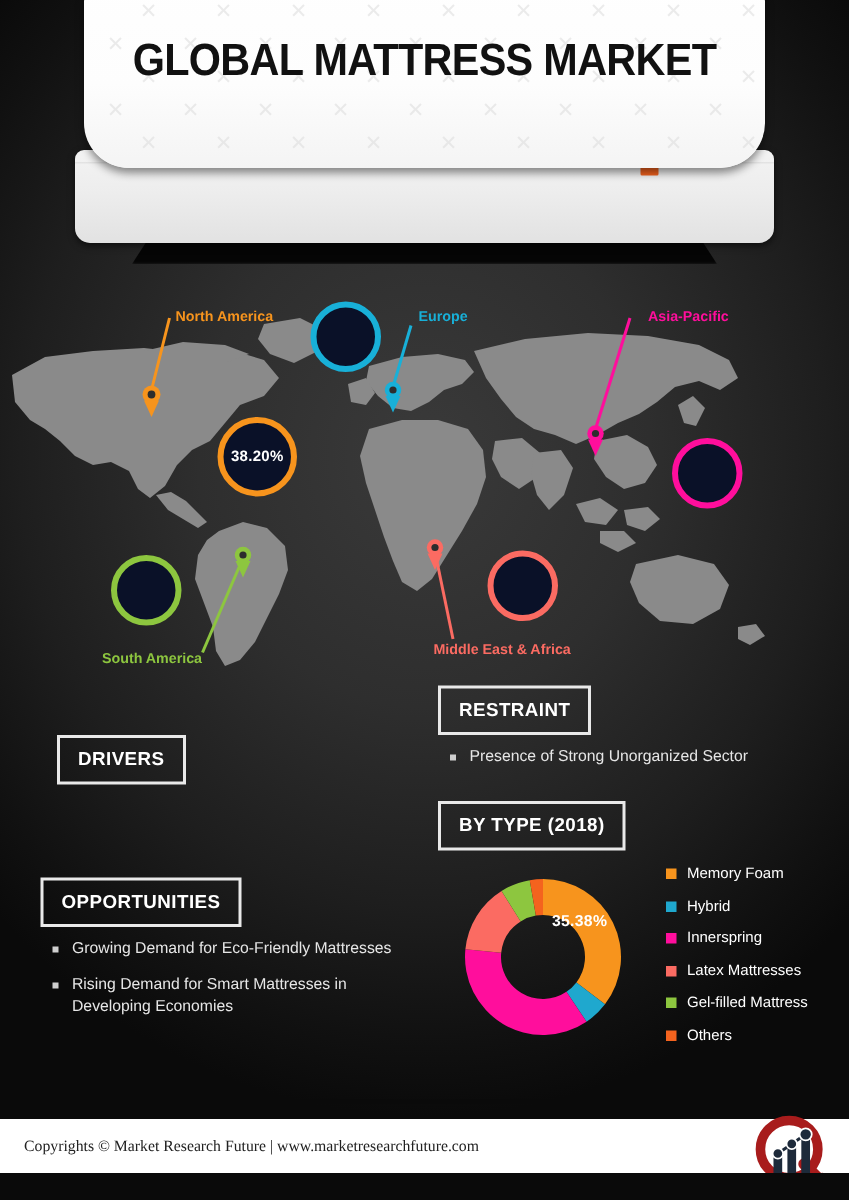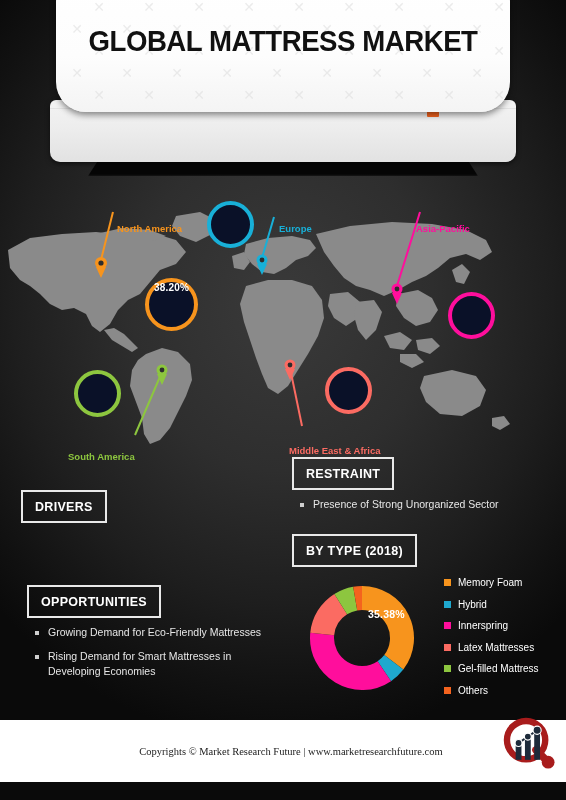--- a/index.html
+++ b/index.html
@@ -108,28 +108,27 @@
     left: 0; top: 190px;
     width: 566px; height: 268px;
   }
   .map-svg { position:absolute; left:0; top:0; }
 
   .pin-label {
     position: absolute;
     font-size: 9.5px;
     font-weight: 700;
     white-space: nowrap;
-    margin-top: 17px;
   }
   .stat-circle {
     position: absolute;
     border-radius: 50%;
     background: #0a1128;
     box-sizing: border-box;
-    display:flex; align-items:flex-start; justify-content:center;
+    display:flex; align-items:center; justify-content:center;
   }
   .stat-circle span {
     font-size: 10px;
     font-weight: 700;
     color: #ffffff;
     letter-spacing:.2px;
   }
 
   
   .sec-box {
@@ -197,23 +196,23 @@
   .legend-txt {
     font-size: 10px;
     color: #ffffff;
     white-space: nowrap;
   }
 
   
   .footer {
     position: absolute;
     left: 0; bottom: 18px;
-    width: 566px; height: 62px;
+    width: 566px; height: 36px;
     background: #ffffff;
-    display:flex; align-items:center;justify-content:center;
+    display:flex; align-items:center;
   }
   .footer .copy {
     font-family: "Liberation Serif", serif;
     font-size: 10.5px;
     color: #222222;
     margin-left: 16px;
   }
   .logo {
     position: absolute;
     right: 8px; top: -6px;
@@ -367,21 +366,21 @@
       <circle cx="162" cy="180" r="2.4" fill="#2d2d2d"></circle>
 
       <line x1="302" y1="236" x2="290" y2="178" stroke="#FB6B62" stroke-width="2"></line>
       <circle cx="290" cy="175" r="5.5" fill="#FB6B62"></circle>
       <path d="M285,179 L295,179 L290,190 Z" fill="#FB6B62"></path>
       <circle cx="290" cy="175" r="2.4" fill="#2d2d2d"></circle>
     </svg>
 
     <div class="pin-label" style="left:117px; top:16px; color:#F7941D;">North America</div>
     <div class="pin-label" style="left:279px; top:16px; color:#18B0D8;">Europe</div>
-    <div class="pin-label" style="left:416px; top:16px; color:#FF0E9C;">Asia-Pacific</div>
+    <div class="pin-label" style="left:432px; top:16px; color:#FF0E9C;">Asia-Pacific</div>
     <div class="pin-label" style="left:68px; top:244px; color:#8DC63F;">South America</div>
     <div class="pin-label" style="left:261px; top:238px; color:#FB6B62;padding-left:28px;">Middle East &amp; Africa</div>
 
     <div class="stat-circle" style="left:145px; top:282px; width:53px; height:53px; border:4px solid #F7941D; top:88px;">
       <span>38.20%</span>
     </div>
     <div class="stat-circle" style="left:207px; top:11px; width:47px; height:47px; border:4px solid #18B0D8;"></div>
     <div class="stat-circle" style="left:448px; top:102px; width:47px; height:47px; border:4px solid #FF0E9C;"></div>
     <div class="stat-circle" style="left:74px; top:180px; width:47px; height:47px; border:4px solid #8DC63F;"></div>
     <div class="stat-circle" style="left:325px; top:177px; width:47px; height:47px; border:4px solid #FB6B62;"></div>
@@ -394,21 +393,21 @@
     <div class="bullet">
       <div class="dot"></div>
       <div class="txt">Presence of Strong Unorganized Sector</div>
     </div>
   </div>
 
   <div class="sec-box" style="left:292px; top:534px;">
     <span>BY TYPE (2018)</span>
   </div>
 
-  <div class="sec-box" style="left:21px; top:490px;">
+  <div class="sec-box" style="left:38px; top:490px;">
     <span>DRIVERS</span>
   </div>
 
   <div class="sec-box" style="left:27px; top:585px;">
     <span>OPPORTUNITIES</span>
   </div>
   <div class="bullets" style="left:35px; top:625px;">
     <div class="bullet">
       <div class="dot"></div>
       <div class="txt">Growing Demand for Eco-Friendly Mattresses</div>

